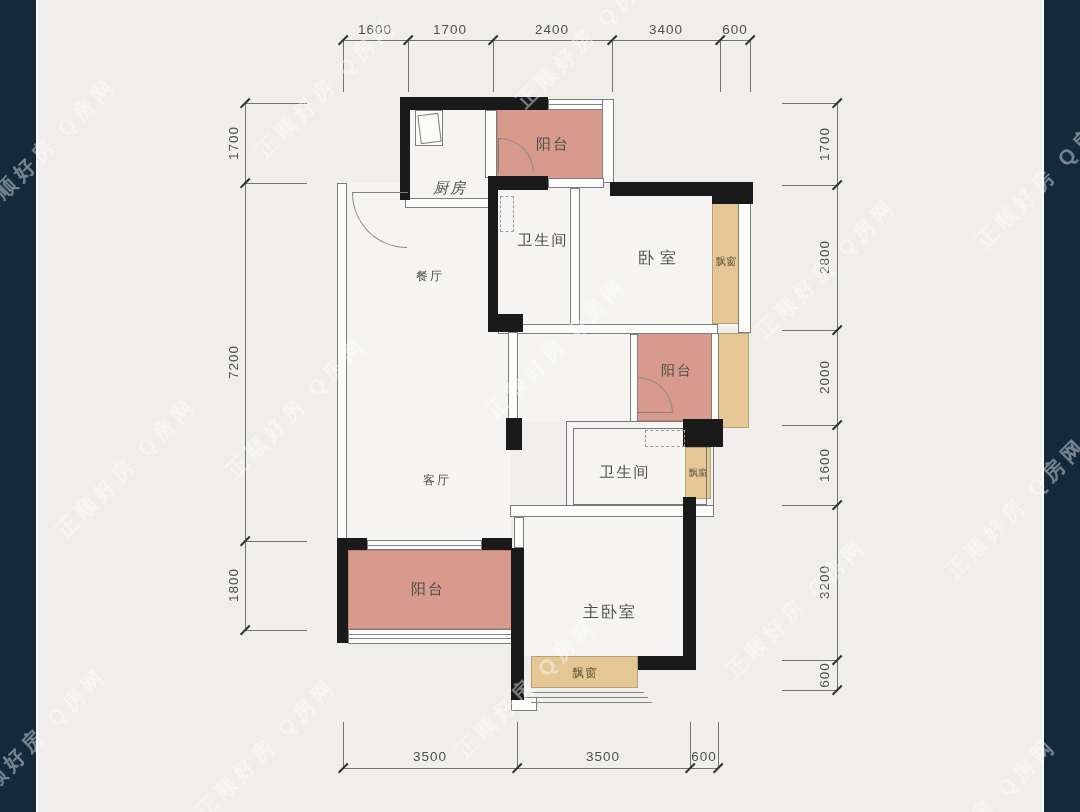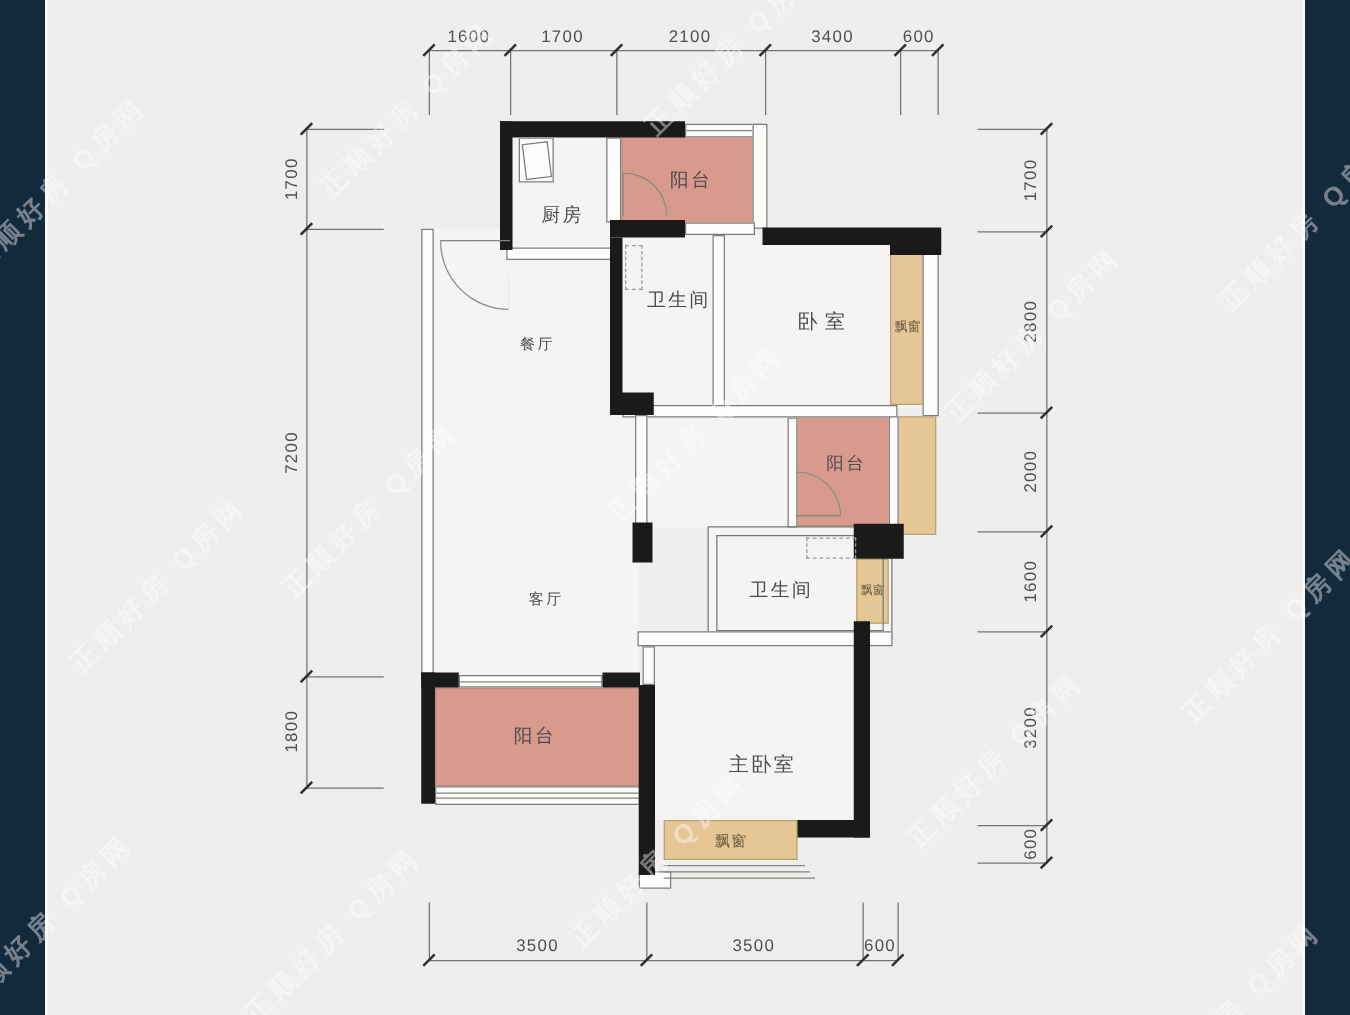--- a/index.html
+++ b/index.html
@@ -105,21 +105,21 @@
   <div class="arc bl" style="left:352px;top:193px;width:55px;height:55px;"></div>
   <div class="line" style="left:352px;top:191.5px;width:56px;height:1.5px;"></div>
   <div class="arc tr" style="left:499px;top:138px;width:35px;height:35px;"></div>
   <div class="line" style="left:497.5px;top:138px;width:1.5px;height:35px;"></div>
   <div class="arc tr" style="left:637px;top:377px;width:36px;height:36px;"></div>
   <div class="line" style="left:637px;top:411.5px;width:36px;height:1.5px;"></div>
 
   <div class="dash" style="left:500px;top:196px;width:14px;height:36px;"></div>
   <div class="dash" style="left:645px;top:430px;width:40px;height:17px;"></div>
 
-  <div class="lbl" style="left:450px;top:172px;font-size:15px;">厨房</div>
+  <div class="lbl" style="left:450px;top:188px;font-size:15px;font-style:italic;">厨房</div>
   <div class="lbl" style="left:553px;top:144px;font-size:15px;">阳台</div>
   <div class="lbl" style="left:543px;top:240px;font-size:15px;">卫生间</div>
   <div class="lbl" style="left:660px;top:258px;font-size:16px;letter-spacing:6px;">卧室</div>
   <div class="lbl" style="left:726px;top:262px;font-size:10.5px;letter-spacing:0;color:#6b5c40;">飘窗</div>
   <div class="lbl" style="left:430px;top:276px;font-size:12px;">餐厅</div>
   <div class="lbl" style="left:437px;top:480px;font-size:12px;">客厅</div>
   <div class="lbl" style="left:677px;top:371px;font-size:14px;">阳台</div>
   <div class="lbl" style="left:698px;top:473px;font-size:9.5px;letter-spacing:0;color:#6b5c40;">飘窗</div>
   <div class="lbl" style="left:625px;top:472px;font-size:15px;">卫生间</div>
   <div class="lbl" style="left:428px;top:589px;font-size:15px;">阳台</div>
@@ -134,21 +134,21 @@
   <div class="dline" style="left:720px;top:40px;width:1px;height:52px;"></div>
   <div class="dline" style="left:750px;top:40px;width:1px;height:52px;"></div>
   <div class="tick" style="left:343px;top:40px;"></div>
   <div class="tick" style="left:408px;top:40px;"></div>
   <div class="tick" style="left:493px;top:40px;"></div>
   <div class="tick" style="left:612px;top:40px;"></div>
   <div class="tick" style="left:720px;top:40px;"></div>
   <div class="tick" style="left:750px;top:40px;"></div>
   <div class="dimtxt" style="left:375px;top:29px;">1600</div>
   <div class="dimtxt" style="left:450px;top:29px;">1700</div>
-  <div class="dimtxt" style="left:552px;top:29px;">2100</div>
+  <div class="dimtxt" style="left:552px;top:29px;">2400</div>
   <div class="dimtxt" style="left:666px;top:29px;">3400</div>
   <div class="dimtxt" style="left:735px;top:29px;">600</div>
 
   <div class="dline" style="left:245px;top:103px;width:1px;height:527px;"></div>
   <div class="dline" style="left:245px;top:103px;width:62px;height:1px;"></div>
   <div class="dline" style="left:245px;top:183px;width:62px;height:1px;"></div>
   <div class="dline" style="left:245px;top:541px;width:62px;height:1px;"></div>
   <div class="dline" style="left:245px;top:630px;width:62px;height:1px;"></div>
   <div class="tick" style="left:245px;top:103px;"></div>
   <div class="tick" style="left:245px;top:183px;"></div>

